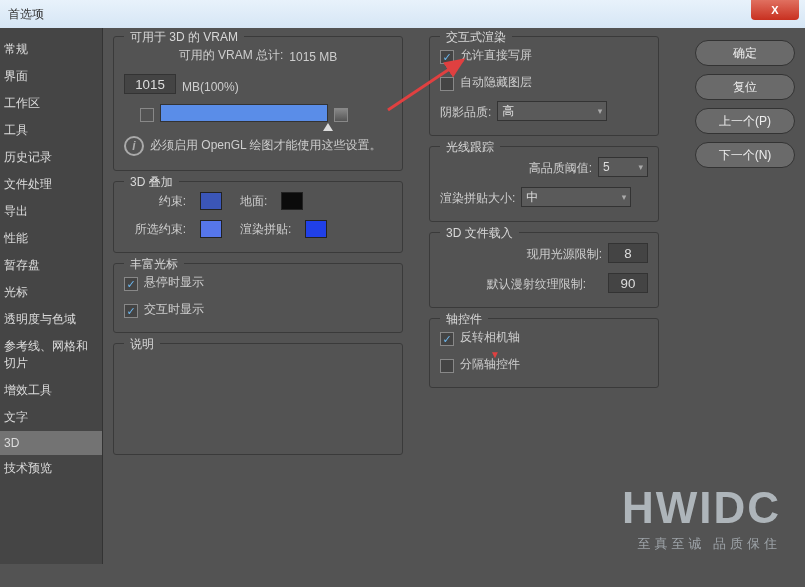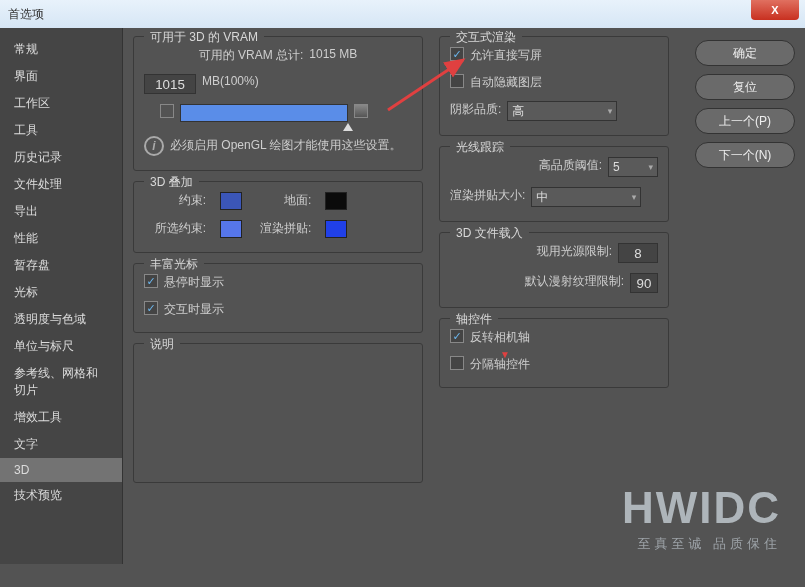--- a/index.html
+++ b/index.html
@@ -2,29 +2,29 @@
 <html><head>
 <meta charset="utf-8">
 <style>
 * { box-sizing: border-box; margin: 0; padding: 0; }
 body { font-family: "Microsoft YaHei", SimSun, sans-serif; font-size: 12px; background: #535353; width: 805px; height: 587px; overflow: hidden; position: relative; }
 .titlebar { height: 28px; background: linear-gradient(#e8f2fb, #d6e6f5); display: flex; align-items: center; padding-left: 8px; position: relative; }
 .titlebar-text { color: #333; }
 .close-btn { position: absolute; right: 6px; top: 0; width: 48px; height: 20px; background: linear-gradient(#e07060, #c83020); border-radius: 0 0 4px 4px; display: flex; align-items: center; justify-content: center; color: white; font-size: 11px; font-weight: bold; }
 .main { display: flex; height: 536px; background: #535353; }
 .sidebar { width: 140px; background: #454545; border-right: 1px solid #333; padding-top: 8px; }
-.sidebar-item { padding: 5px 14px; color: #dcdcdc; cursor: pointer; }
+.sidebar-item { padding: 5px 4px; color: #dcdcdc; cursor: pointer; }
 .sidebar-item.active { background: #737373; }
-.content { flex: 1; padding: 8px 10px; color: #cecece; display: flex; gap: 16px; }
+.content { flex: 1; padding: 8px 10px; color: #cecece; display: flex; gap: 26px; }
 .col-left { width: 290px; }
 .col-mid { width: 230px; }
 .col-right { width: 110px; display: flex; flex-direction: column; gap: 8px; align-items: flex-end; padding-top: 4px; }
 .section { border: 1px solid #3a3a3a; border-radius: 3px; padding: 10px 10px 14px; margin-bottom: 10px; position: relative; }
 .section-title { position: absolute; top: -8px; left: 10px; background: #535353; padding: 0 6px; color: #d8d8d8; }
-.row { display: flex; align-items: flex-start; gap: 6px; margin-bottom: 10px; }
+.row { display: flex; align-items: flex-end; gap: 6px; margin-bottom: 10px; }
 .row:last-child { margin-bottom: 0; }
 .label { color: #cecece; }
 .input-num { width: 52px; height: 20px; background: #444; border: 1px solid #333; color: #ddd; padding: 0 4px; text-align: center; }
 .slider-track { width: 168px; height: 18px; background: #5a8de8; border: 1px solid #333; position: relative; }
 .slider-thumb { position: absolute; bottom: -10px; left: 162px; width: 0; height: 0; border-left: 5px solid transparent; border-right: 5px solid transparent; border-bottom: 8px solid #ddd; }
 .slider-box-l, .slider-box-r { width: 14px; height: 14px; border: 1px solid #888; display: inline-block; }
 .info-icon { width: 20px; height: 20px; border: 2px solid #aaa; border-radius: 50%; display: flex; align-items: center; justify-content: center; font-style: italic; font-weight: bold; color: #aaa; flex-shrink: 0; }
 .swatch { width: 22px; height: 18px; display: inline-block; border: 1px solid #222; }
 .checkbox { width: 14px; height: 14px; border: 1px solid #888; background: #444; display: inline-flex; align-items: center; justify-content: center; }
 .checkbox.checked::after { content: "✓"; color: #6cb8f0; font-size: 11px; line-height: 1; }
@@ -51,21 +51,20 @@
     <div class="sidebar-item">界面</div>
     <div class="sidebar-item">工作区</div>
     <div class="sidebar-item">工具</div>
     <div class="sidebar-item">历史记录</div>
     <div class="sidebar-item">文件处理</div>
     <div class="sidebar-item">导出</div>
     <div class="sidebar-item">性能</div>
     <div class="sidebar-item">暂存盘</div>
     <div class="sidebar-item">光标</div>
     <div class="sidebar-item">透明度与色域</div>
-    <div class="sidebar-item">单位与标尺</div>
     <div class="sidebar-item">参考线、网格和切片</div>
     <div class="sidebar-item">增效工具</div>
     <div class="sidebar-item">文字</div>
     <div class="sidebar-item active">3D</div>
     <div class="sidebar-item">技术预览</div>
   </div>
 
   <div class="content">
     <div class="col-left">
       <div class="section">
@@ -89,21 +88,21 @@
           <span class="info-icon">i</span>
           <span class="label" style="line-height:1.5">必须启用 OpenGL 绘图才能使用这些设置。</span>
         </div>
       </div>
 
       <div class="section">
         <div class="section-title">3D 叠加</div>
         <div class="row" style="gap:14px">
           <span style="width:62px;text-align:right" class="label">约束:</span>
           <span class="swatch" style="background:#3b56b8"></span>
-          <span style="margin-left:28px" class="label">地面:</span>
+          <span style="margin-left:4px" class="label">地面:</span>
           <span class="swatch" style="background:#0b0b0b"></span>
         </div>
         <div class="row" style="gap:14px">
           <span style="width:62px;text-align:right" class="label">所选约束:</span>
           <span class="swatch" style="background:#5676ea"></span>
           <span style="margin-left:4px" class="label">渲染拼贴:</span>
           <span class="swatch" style="background:#2040e8"></span>
         </div>
       </div>
 
@@ -112,21 +111,21 @@
         <div class="row">
           <span class="checkbox checked"></span>
           <span class="label">悬停时显示</span>
         </div>
         <div class="row">
           <span class="checkbox checked"></span>
           <span class="label">交互时显示</span>
         </div>
       </div>
 
-      <div class="section" style="height:140px">
+      <div class="section" style="height:112px">
         <div class="section-title">说明</div>
       </div>
     </div>
 
     <div class="col-mid">
       <div class="section">
         <div class="section-title">交互式渲染</div>
         <div class="row">
           <span class="checkbox checked"></span>
           <span class="label">允许直接写屏</span>
@@ -163,21 +162,21 @@
       </div>
 
       <div class="section">
         <div class="section-title">3D 文件载入</div>
         <div class="row" style="justify-content:flex-end">
           <span class="label">现用光源限制:</span>
           <input class="input-num" style="width: 40px;" value="8">
         </div>
         <div class="row" style="justify-content:flex-end">
           <span class="label">默认漫射纹理限制:</span>
-          <input class="input-num" style="width: 28px;" value="90">
+          <input class="input-num" style="width: 40px; margin-left: 16px;" value="90">
         </div>
       </div>
 
       <div class="section" style="position:relative">
         <div class="section-title">轴控件</div>
         <div class="row">
           <span class="checkbox checked"></span>
           <span class="label">反转相机轴</span>
         </div>
         <span class="red-dot" style="left:60px;top:30px">▼</span>

